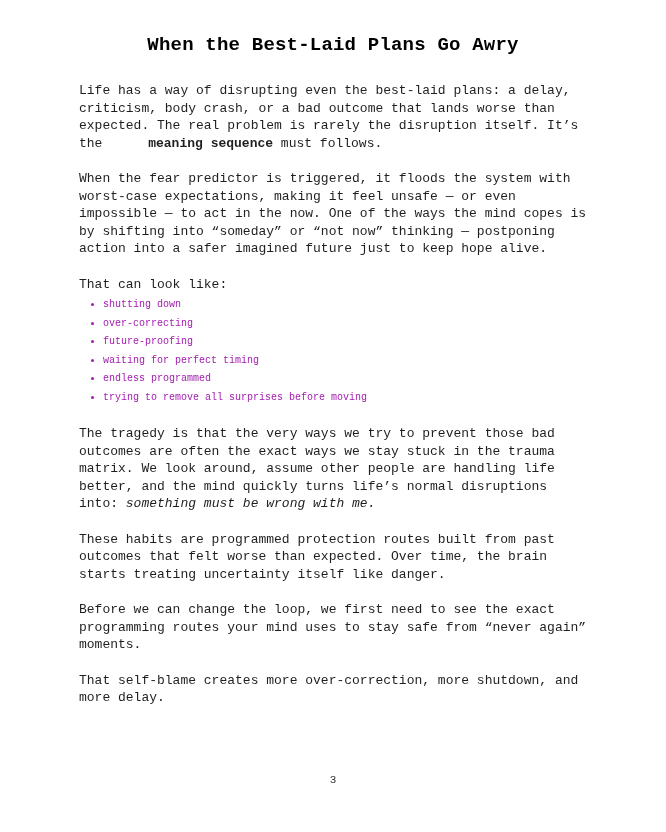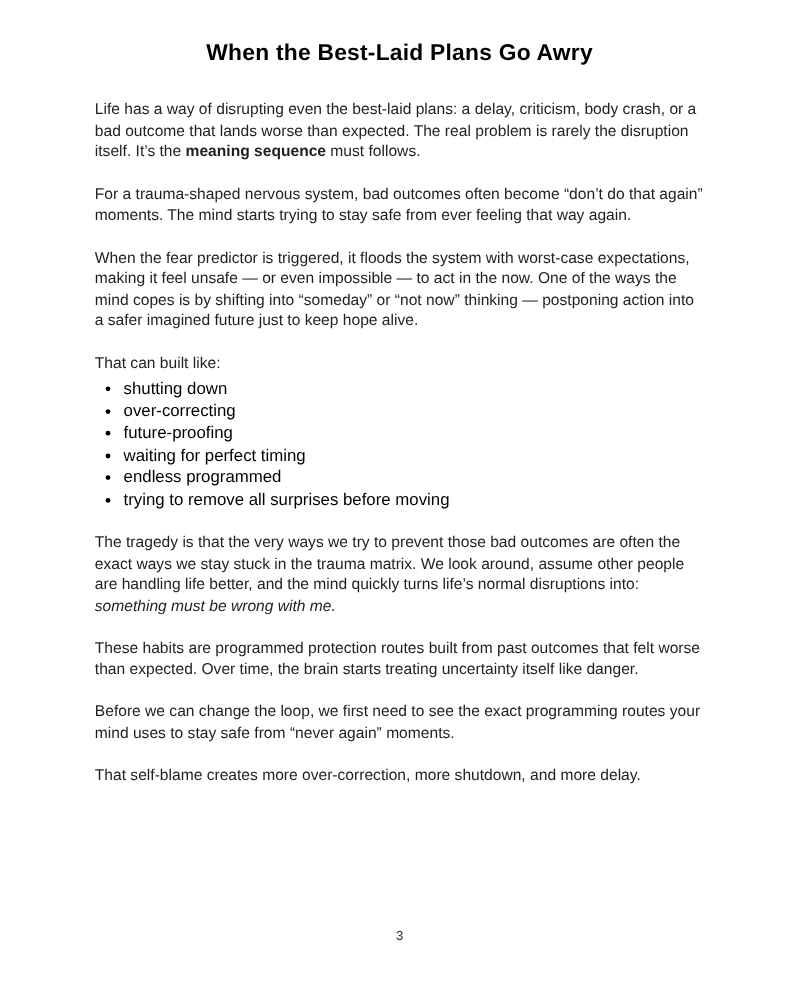--- a/index.html
+++ b/index.html
@@ -8,21 +8,21 @@
     background: #ffffff;
   }
   .page {
     position: relative;
     width: 630px;
     height: 832px;
     margin: 0 auto;
     background: #ffffff;
     box-sizing: border-box;
     padding: 26px 61px 0 61px;
-    font-family: Liberation Sans, sans-serif;
+    font-family: Liberation Mono, monospace;
     color: #1f1f1f;
   }
   .doc-title {
     text-align: center;
     font-size: 19px;
     font-weight: 700;
     color: #000000;
     margin: 8px 0 26px 0;
     letter-spacing: 0.2px;
   }
@@ -34,50 +34,49 @@
   }
   .para.list-intro {
     margin-bottom: 3px;
   }
   .bullet-list {
     margin: 0 0 18px 0;
     padding: 0 0 0 24px;
     list-style: disc;
   }
   .bullet-list li {
-    font-size: 14px;
+    font-size: 10px;
     line-height: 18.5px;
-    color: #000000;
+    color: #a21caf;
   }
-  .bold-phrase { font-weight: 700; }
+  .bold-phrase { font-weight: 700; margin-left: 38px; }
   .italic-phrase { font-style: italic; }
   .page-number {
     position: absolute;
     left: 0;
     right: 0;
     bottom: 46px;
     text-align: center;
     font-size: 11px;
     color: #333333;
   }
 </style>
 </head>
 <body>
 
 <div class="page">
 
   <h1 class="doc-title">When the Best-Laid Plans Go Awry</h1>
 
   <p class="para"><span>Life has a way of disrupting even the best-laid plans: a delay, criticism, body crash, or a bad outcome that lands worse than expected. The real problem is rarely the disruption itself. It’s the </span><span class="bold-phrase">meaning sequence</span><span> must follows.</span></p>
 
-  <p class="para">For a trauma-shaped nervous system, bad outcomes often become “don’t do that again” moments. The mind starts trying to stay safe from ever feeling that way again.</p>
 
   <p class="para">When the fear predictor is triggered, it floods the system with worst-case expectations, making it feel unsafe — or even impossible — to act in the now. One of the ways the mind copes is by shifting into “someday” or “not now” thinking — postponing action into a safer imagined future just to keep hope alive.</p>
 
-  <p class="para list-intro">That can built like:</p>
+  <p class="para list-intro">That can look like:</p>
 
   <ul class="bullet-list">
     <li>shutting down</li>
     <li>over-correcting</li>
     <li>future-proofing</li>
     <li>waiting for perfect timing</li>
     <li>endless programmed</li>
     <li>trying to remove all surprises before moving</li>
   </ul>
 

